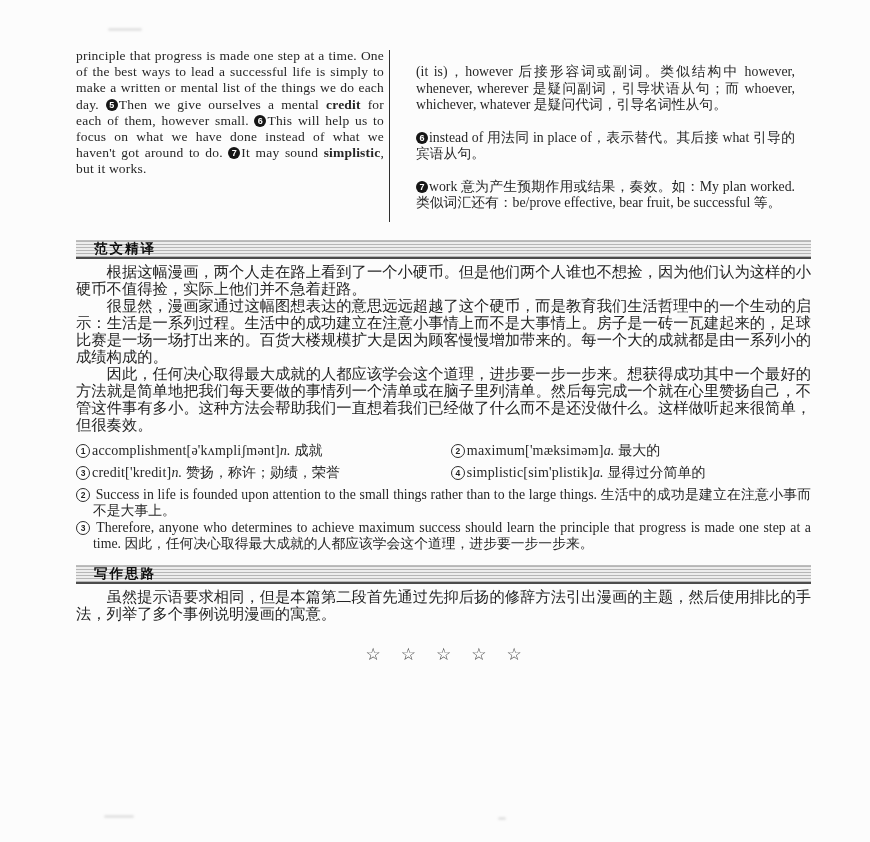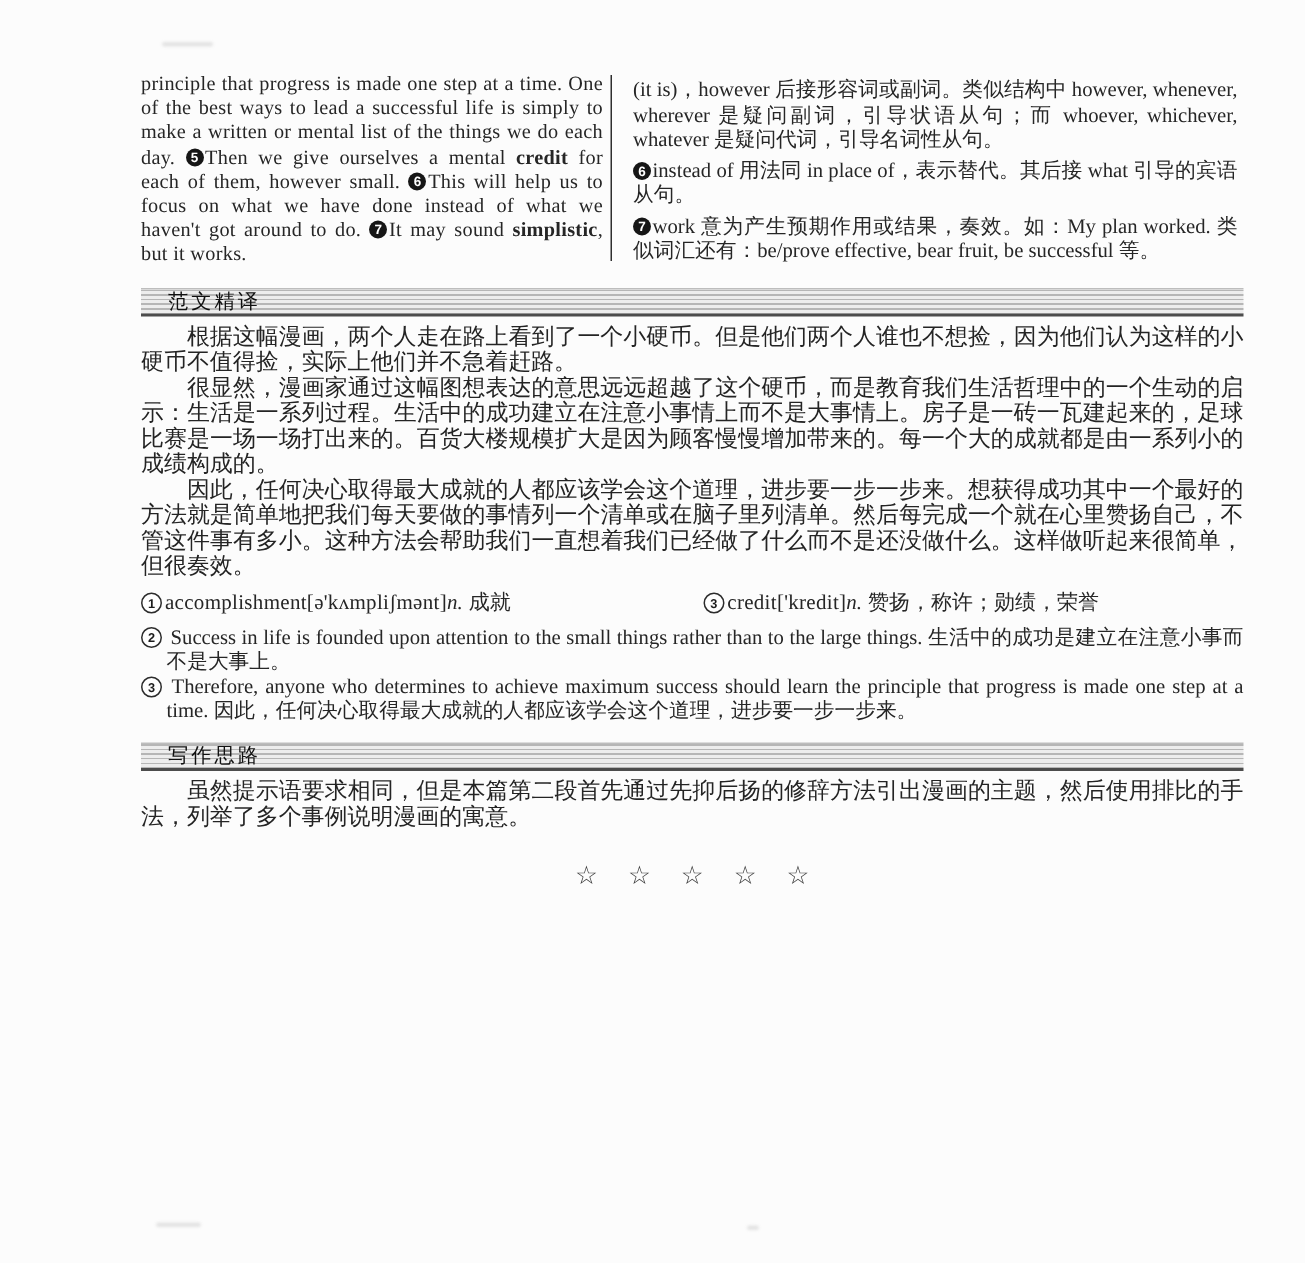--- a/index.html
+++ b/index.html
@@ -2,47 +2,47 @@
 <html><head>
 <meta charset="utf-8">
 <style>
   html, body { margin:0; padding:0; }
   body {
     width:870px; height:842px; background:#fcfcfc; overflow:hidden;
     font-family:"Liberation Serif","DejaVu Serif",serif; color:#262626;
     -webkit-font-smoothing:antialiased;
   }
   .page { position:relative; width:870px; height:842px; }
-  .content { position:absolute; left:94px; top:48px; width:735px; }
+  .content { position:absolute; left:76px; top:48px; width:735px; }
 
   
   .top-cols { display:flex; align-items:stretch; }
   .col-en {
     width:308px; font-size:13.5px; line-height:16.2px; text-align:justify;
     letter-spacing:0.2px;
   }
   .col-divider { width:1px; background:#2f2f2f; margin:2px 0 6px 5px; }
   .col-zh {
     flex:1; padding-left:10px; font-size:13.8px; line-height:16.5px;
     text-align:justify;
   }
-  .col-zh p { margin:4px; }
+  .col-zh p { margin:16px; }
   b { font-weight:bold; }
 
   
   .sec-band {
     position:relative; height:16px; margin-top:12px;
     background:repeating-linear-gradient(180deg,#b6b6b6 0 1px,#ededed 1px 3.1px);
     border-top:1px solid #bdbdbd;
     border-bottom:2px solid #4c4c4c;
   }
   .sec-title {
     position:absolute; left:18px; top:0px;
     font-family:"Liberation Sans","DejaVu Sans",sans-serif;
-    font-size:13.5px; font-weight:normal; color:#101010; letter-spacing:2px;
+    font-size:13.5px; font-weight:bold; color:#101010; letter-spacing:2px;
     line-height:16px; white-space:nowrap;
   }
 
   
   .cn-para {
     margin:0; font-size:15.3px; line-height:17px; text-indent:2em;
     text-align:justify; color:#242424;
   }
   .para-block { margin-top:6px;font-family:Liberation Mono, monospace; }
 
@@ -104,21 +104,27 @@
       <p class="cn-para">根据这幅漫画，两个人走在路上看到了一个小硬币。但是他们两个人谁也不想捡，因为他们认为这样的小硬币不值得捡，实际上他们并不急着赶路。</p>
       <p class="cn-para">很显然，漫画家通过这幅图想表达的意思远远超越了这个硬币，而是教育我们生活哲理中的一个生动的启示：生活是一系列过程。生活中的成功建立在注意小事情上而不是大事情上。房子是一砖一瓦建起来的，足球比赛是一场一场打出来的。百货大楼规模扩大是因为顾客慢慢增加带来的。每一个大的成就都是由一系列小的成绩构成的。</p>
       <p class="cn-para">因此，任何决心取得最大成就的人都应该学会这个道理，进步要一步一步来。想获得成功其中一个最好的方法就是简单地把我们每天要做的事情列一个清单或在脑子里列清单。然后每完成一个就在心里赞扬自己，不管这件事有多小。这种方法会帮助我们一直想着我们已经做了什么而不是还没做什么。这样做听起来很简单，但很奏效。</p>
     </div>
 
     <div class="vocab-grid">
       <div class="vocab-entry">
         <span class="blight">1</span><span class="v-word">accomplishment</span><span class="v-phon">[ə'kʌmpliʃmənt]</span><span class="v-pos">n.</span><span class="v-mean">成就</span>
       </div>
       <div class="vocab-entry">
+        <span class="blight">2</span><span class="v-word">maximum</span><span class="v-phon">['mæksiməm]</span><span class="v-pos">a.</span><span class="v-mean">最大的</span>
+      </div>
+      <div class="vocab-entry">
         <span class="blight">3</span><span class="v-word">credit</span><span class="v-phon">['kredit]</span><span class="v-pos">n.</span><span class="v-mean">赞扬，称许；勋绩，荣誉</span>
+      </div>
+      <div class="vocab-entry">
+        <span class="blight">4</span><span class="v-word">simplistic</span><span class="v-phon">[sim'plistik]</span><span class="v-pos">a.</span><span class="v-mean">显得过分简单的</span>
       </div>
     </div>
 
     <div class="struct-list">
       <div class="struct-item">
         <span class="blight">2</span><span class="s-en"> Success in life is founded upon attention to the small things rather than to the large things. </span><span class="s-zh">生活中的成功是建立在注意小事而不是大事上。</span>
       </div>
       <div class="struct-item">
         <span class="blight">3</span><span class="s-en"> Therefore, anyone who determines to achieve maximum success should learn the principle that progress is made one step at a time. </span><span class="s-zh">因此，任何决心取得最大成就的人都应该学会这个道理，进步要一步一步来。</span>
       </div>

